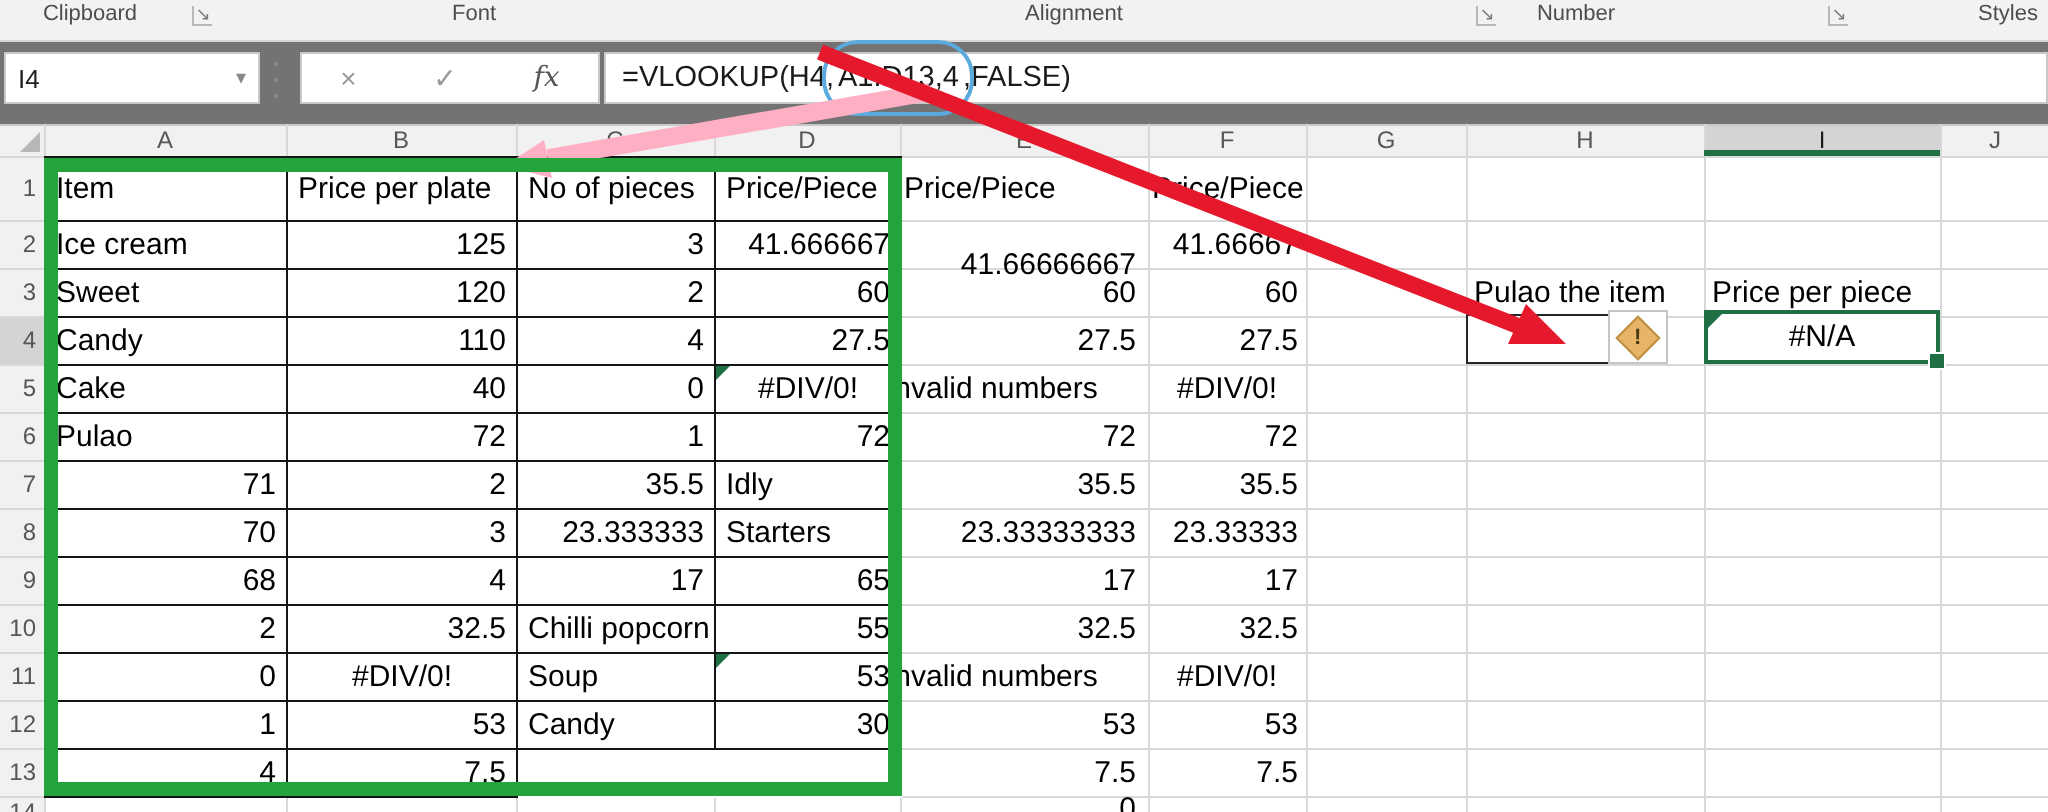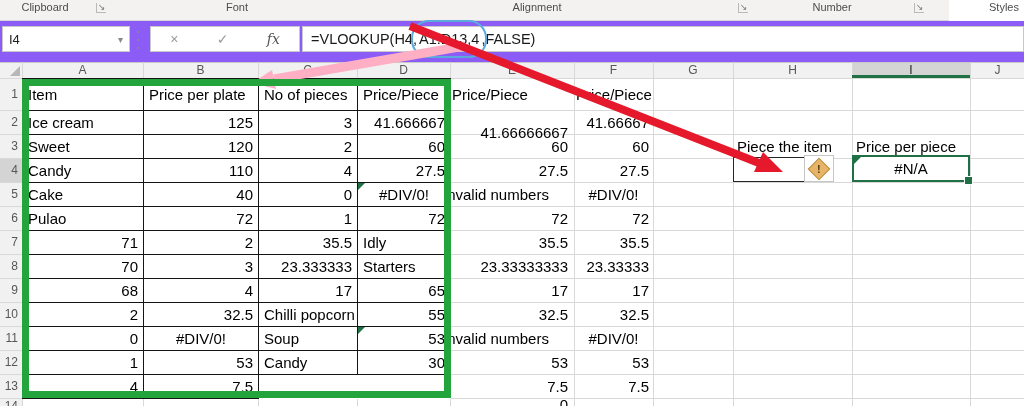--- a/index.html
+++ b/index.html
@@ -1,24 +1,24 @@
 <!DOCTYPE html>
 <html><head>
 <meta charset="utf-8">
 <style>
   html,body{margin:0;padding:0;}
   body{width:1024px;height:406px;overflow:hidden;font-family:"Liberation Sans",sans-serif;background:#fff;}
   #app{position:relative;width:1024px;height:406px;overflow:hidden;background:#fff;}
   .abs{position:absolute;}
   
-  #ribbon{position:absolute;left:0;top:0;width:949px;height:20px;background:#f3f2f1;border-bottom:1px solid #d8d6d4;z-index:2;}
+  #ribbon{position:absolute;left:0;top:0;width:1024px;height:20px;background:#f3f2f1;border-bottom:1px solid #d8d6d4;z-index:2;}
   .rlabel{position:absolute;top:1px;transform:translateX(-50%);font-size:11px;color:#4d4d4d;white-space:nowrap;}
   .launcher{position:absolute;top:3px;font-size:9px;color:#7a7a7a;border:1px solid #b9b9b9;border-top:none;border-right:none;width:9px;height:9px;line-height:9px;text-align:center;}
   
-  #fbar{position:absolute;left:0;top:21px;width:1024px;height:41px;background:#8b5cf6;border-bottom:1px solid #c9c9c9;z-index:2;}
+  #fbar{position:absolute;left:0;top:21px;width:1024px;height:41px;background:#737373;border-bottom:1px solid #c9c9c9;z-index:2;}
   .fbox{position:absolute;top:5px;height:26px;background:#fff;border:1px solid #c8c8c8;box-sizing:border-box;display:flex;align-items:center;}
   #namebox{left:2px;width:128px;padding:0 6px;font-size:13px;color:#222;justify-content:space-between;}
   #namebox .caret{color:#8a8a8a;font-size:10px;}
   #dots{left:136px;top:10px;width:4px;height:18px;display:flex;flex-direction:column;justify-content:space-between;align-items:center;}
   #dots i{width:2px;height:2px;background:#8a8a8a;border-radius:50%;}
   #fbtns{left:150px;width:150px;justify-content:space-around;font-size:14px;color:#9a9a9a;}
   #fbtns .fx{font-family:"DejaVu Serif",serif;font-style:italic;color:#555;font-size:14px;}
   #finput{left:302px;width:722px;padding:0 8px;font-size:14.5px;color:#1a1a1a;white-space:nowrap;overflow:visible;}
   .circled{position:relative;z-index:9;display:inline-block;padding:9px 6px;margin:-9px -6px;border:2px solid #5aaade;border-radius:18px;}
   
@@ -60,21 +60,21 @@
 <body>
 
 <div id="app">
 
   <div id="ribbon">
     <span class="rlabel" style="left:45px">Clipboard</span>
     <span class="launcher" style="left:96px">↘</span>
     <span class="rlabel" style="left:237px">Font</span>
     <span class="rlabel" style="left:537px">Alignment</span>
     <span class="launcher" style="left:738px">↘</span>
-    <span class="rlabel" style="left:832px">Number</span>
+    <span class="rlabel" style="left:788px">Number</span>
     <span class="launcher" style="left:914px">↘</span>
     <span class="rlabel" style="left:1004px">Styles</span>
   </div>
 
   <div id="fbar">
     <div class="fbox" id="namebox">
       <span>I4</span>
       <span class="caret">▾</span>
     </div>
     <div id="dots" class="abs">
@@ -229,21 +229,21 @@
       <div class="tc">Soup</div>
       <div class="tc r">53</div>
       <div class="tc r">1</div>
       <div class="tc r">53</div>
       <div class="tc">Candy</div>
       <div class="tc r">30</div>
       <div class="tc r">4</div>
       <div class="tc r">7.5</div>
     </div>
 
-  <div class="cell" style="left:737px;top:134px;width:115px;height:24px">Piece the item</div>
+  <div class="cell" style="left:737px;top:134px;width:115px;height:24px">Pulao the item</div>
   <div class="cell" style="left:856px;top:134px;width:114px;height:24px">Price per piece</div>
   <div id="h4box"></div>
   <div id="warnbtn">
     <div class="diamond">
         <span>!</span>
       </div>
   </div>
   <div id="i4cell">
     <div class="tri"></div>
     <span>#N/A</span>

